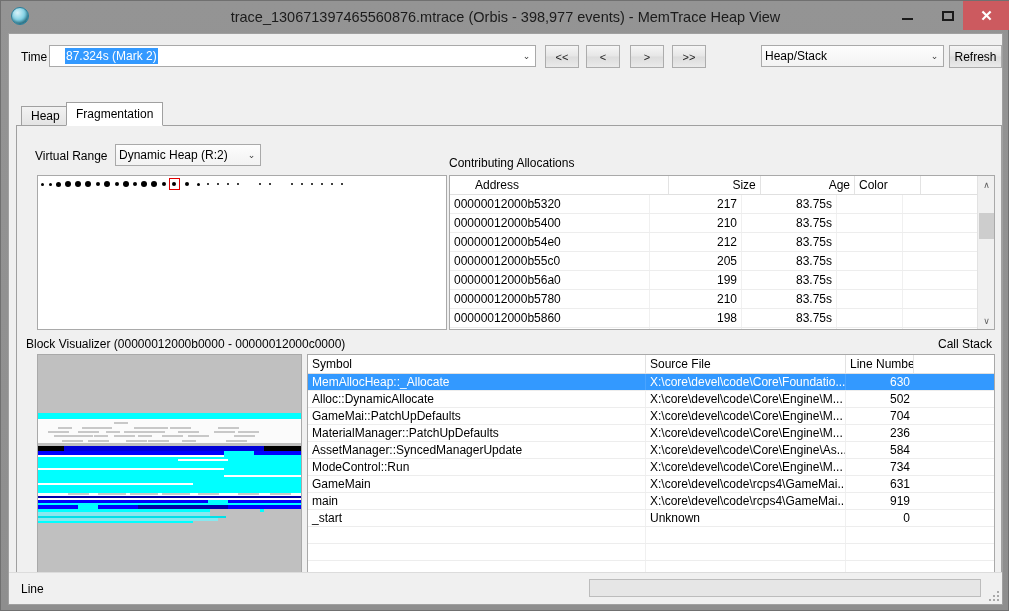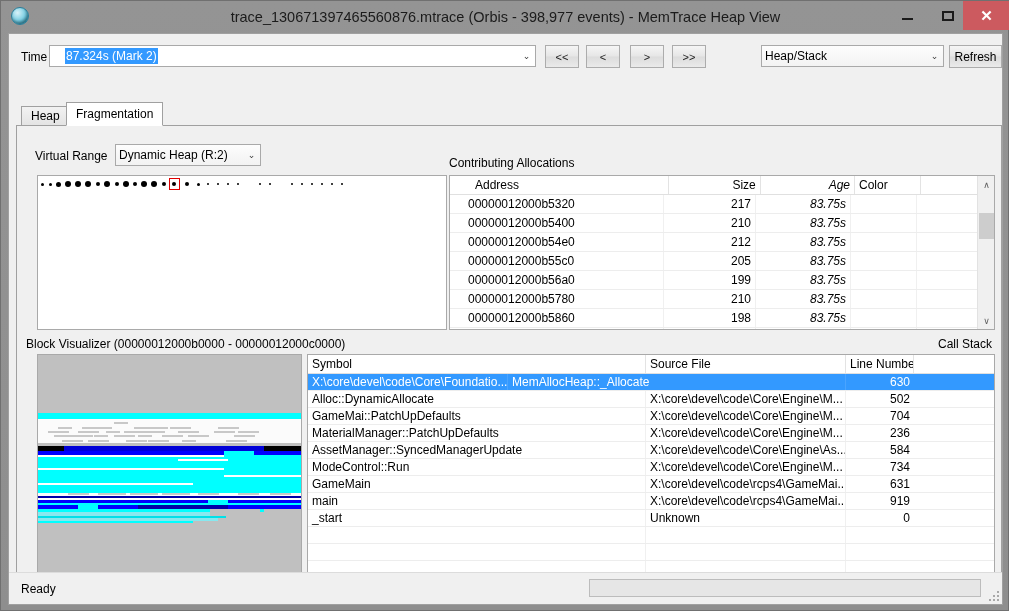--- a/index.html
+++ b/index.html
@@ -155,29 +155,29 @@
     position: absolute; left: 432px; top: 49px; width: 546px; height: 155px;
     background: #fff; border: 1px solid #a9a9a9; overflow: hidden;
   }
   .hdr-row { display: flex; height: 19px; background: #fff;
     border-bottom: 1px solid #e0e0e0; padding-left: 21px; }
   .hdr-cell {
     font-size: 12px; line-height: 18px; color: #000;
     border-right: 1px solid #e3e3e3; padding: 0 4px; overflow: hidden;
     white-space: nowrap;
   }
-  .body-row { display: flex; height: 19px; border-bottom: 1px solid #ededed; padding-left: 14px; }
+  .body-row { display: flex; height: 19px; border-bottom: 1px solid #ededed; }
   .body-cell {
     font-size: 12px; line-height: 18px; color: #000;
     border-right: 1px solid #f0f0f0; padding: 0 4px;
     overflow: hidden; white-space: nowrap;
   }
   .c-addr { width: 200px; }
   .c-size { width: 92px; text-align: right; }
-  .c-age  { width: 95px; text-align: right; font-style: italic; }
+  .c-age  { width: 95px; text-align: right; }
   .c-col  { width: 66px; }
   .c-pad  { width: 74px; border-right: none; }
 
   .vscroll {
     position: absolute; right: 0; top: 0; width: 17px; height: 100%;
     background: #f0f0f0; border-left: 1px solid #e2e2e2;
   }
   .vscroll .arrow {
     position: absolute; left: 0; width: 17px; height: 17px;
     display: flex; align-items: center; justify-content: center;
@@ -477,22 +477,22 @@
         <div class="cs-table">
           <div id="cs-hdr">
               <div class="cs-row cs-hdr">
                 <div class="cs-cell s-sym">Symbol</div>
                 <div class="cs-cell s-src">Source File</div>
                 <div class="cs-cell s-line">Line Number</div>
               </div>
             </div>
           <div id="cs-body">
               <div class="cs-row sel">
+                <div class="cs-cell s-sym">MemAllocHeap::_Allocate</div>
                 <div class="cs-cell s-src">X:\core\devel\code\Core\Foundatio...</div>
-                <div class="cs-cell s-sym">MemAllocHeap::_Allocate</div>
                 <div class="cs-cell s-line">630</div>
               </div>
               <div class="cs-row">
                 <div class="cs-cell s-sym">Alloc::DynamicAllocate</div>
                 <div class="cs-cell s-src">X:\core\devel\code\Core\Engine\M...</div>
                 <div class="cs-cell s-line">502</div>
               </div>
               <div class="cs-row">
                 <div class="cs-cell s-sym">GameMai::PatchUpDefaults</div>
                 <div class="cs-cell s-src">X:\core\devel\code\Core\Engine\M...</div>
@@ -546,21 +546,21 @@
               <div class="cs-row">
                 <div class="cs-cell s-sym"></div>
                 <div class="cs-cell s-src"></div>
                 <div class="cs-cell s-line"></div>
               </div>
             </div>
         </div>
       </div>
 
       <div class="statusbar">
-        <div class="status-text">Ready</div>
+        <div class="status-text">Line</div>
         <div class="status-prog"></div>
         <div class="grip">
           <i style="right:0;bottom:0;"></i>
             <i style="right:4px;bottom:0;"></i>
             <i style="right:8px;bottom:0;"></i>
           <i style="right:0;bottom:4px;"></i>
             <i style="right:4px;bottom:4px;"></i>
           <i style="right:0;bottom:8px;"></i>
         </div>
       </div>

